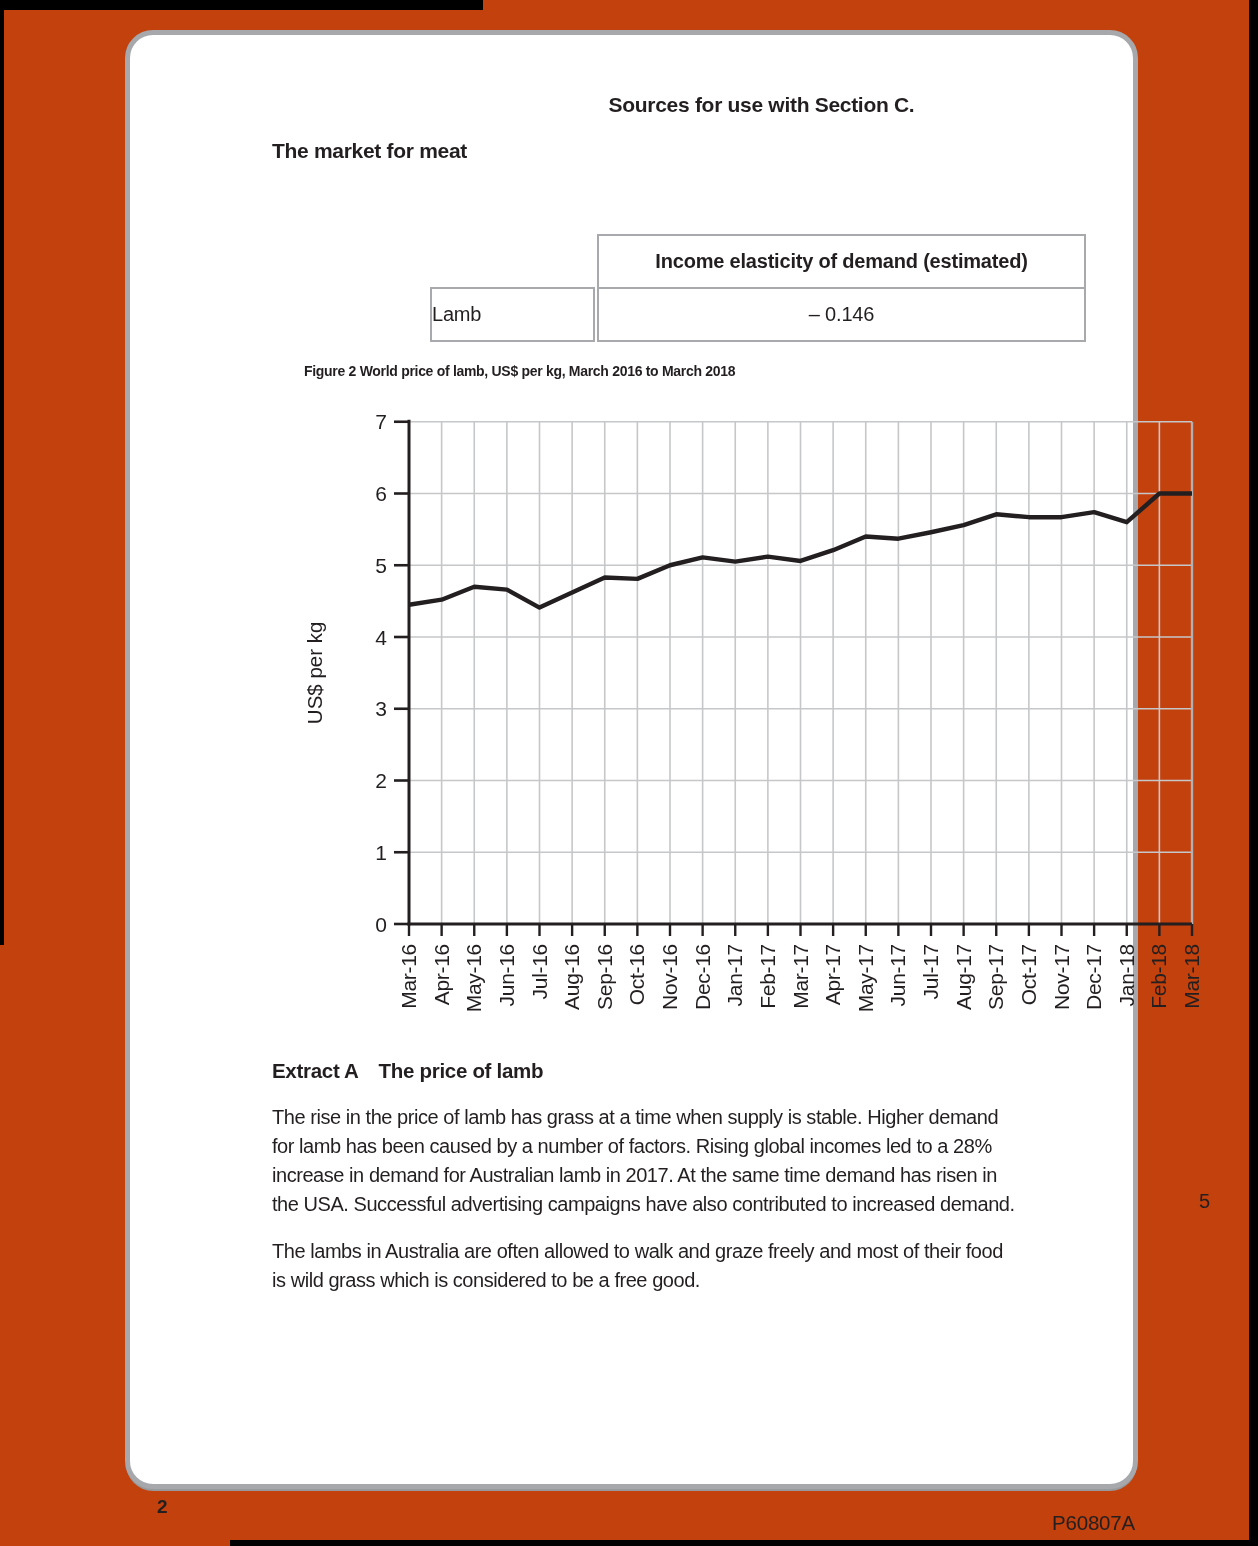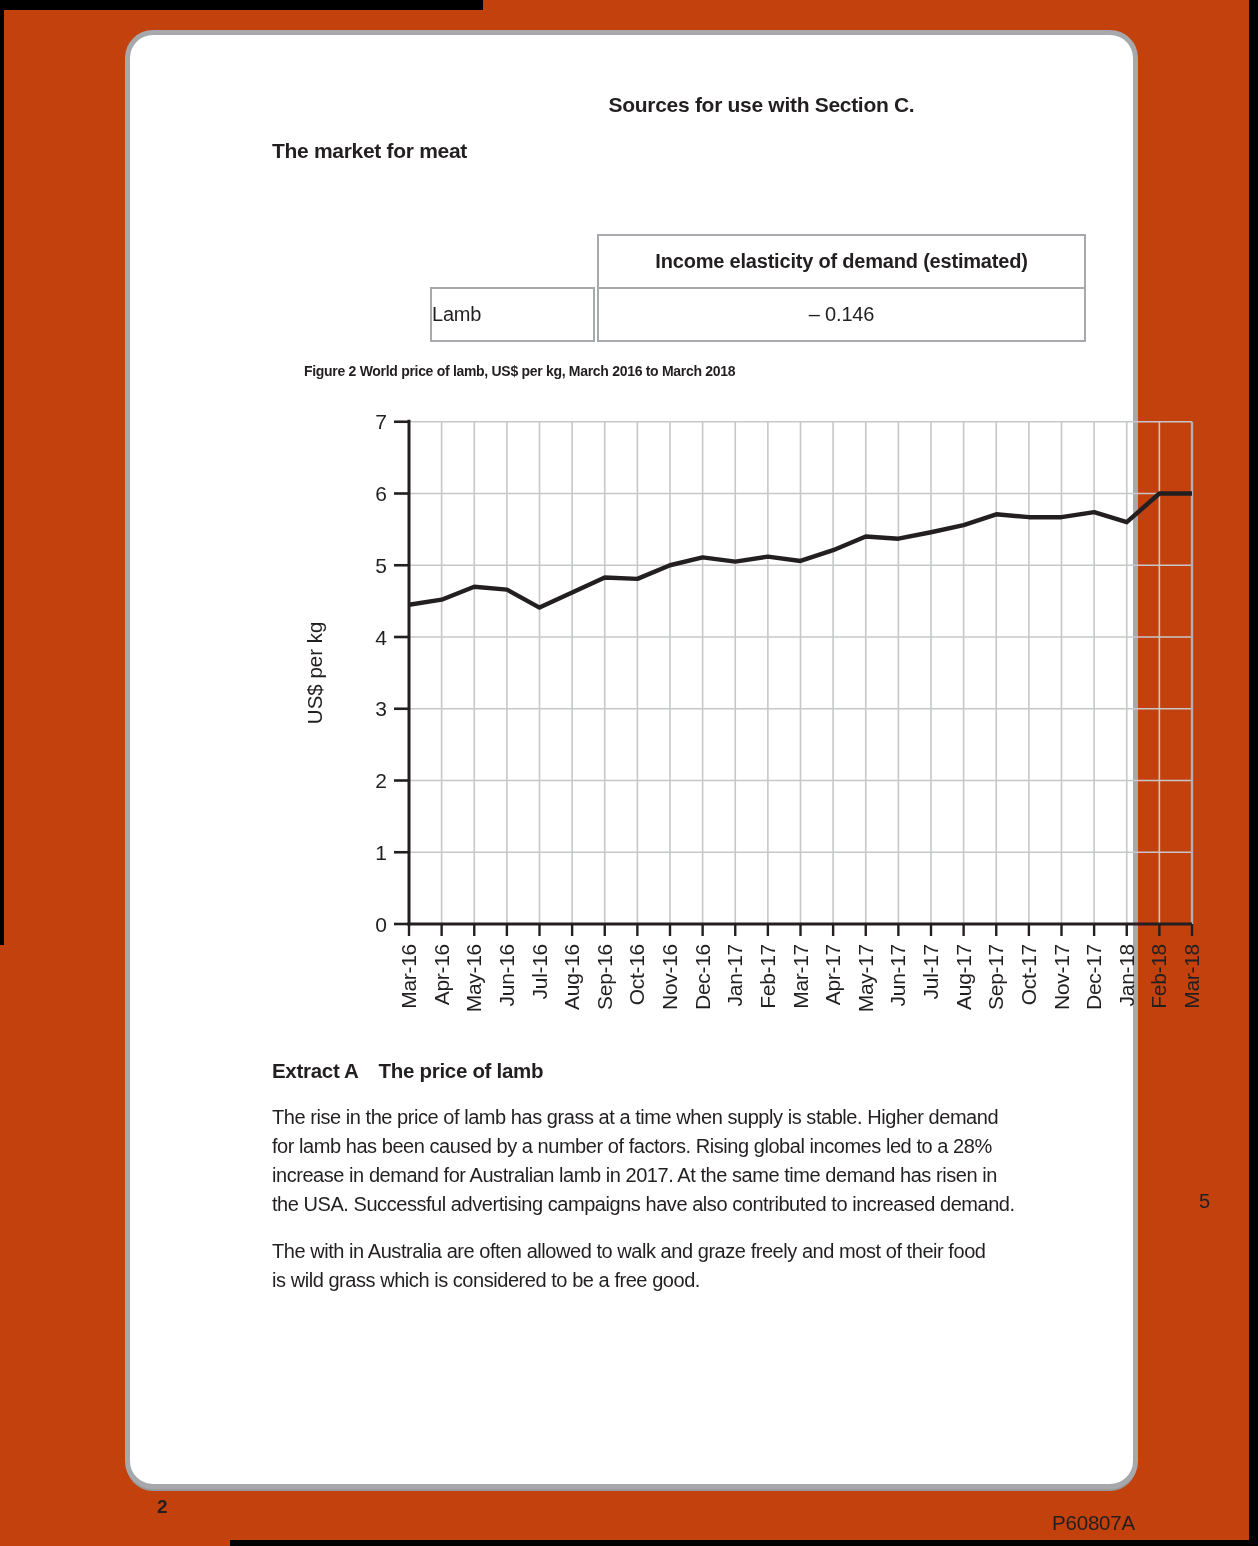--- a/index.html
+++ b/index.html
@@ -163,20 +163,20 @@
       <span>The price of lamb</span>
     </div>
     <div class="para para1">
       <div>The rise in the price of lamb has grass at a time when supply is stable. Higher demand</div>
       <div>for lamb has been caused by a number of factors. Rising global incomes led to a 28%</div>
       <div>increase in demand for Australian lamb in 2017. At the same time demand has risen in</div>
       <div>the USA. Successful advertising campaigns have also contributed to increased demand.</div>
     </div>
     <div class="line-number">5</div>
     <div class="para para2">
-      <div>The with in Australia are often allowed to walk and graze freely and most of their food</div>
+      <div>The lambs in Australia are often allowed to walk and graze freely and most of their food</div>
       <div>is wild grass which is considered to be a free good.</div>
     </div>
   </div>
 
   <div class="page-number">2</div>
   <div class="paper-code">P60807A</div>
 </div>
 
 </body></html>

